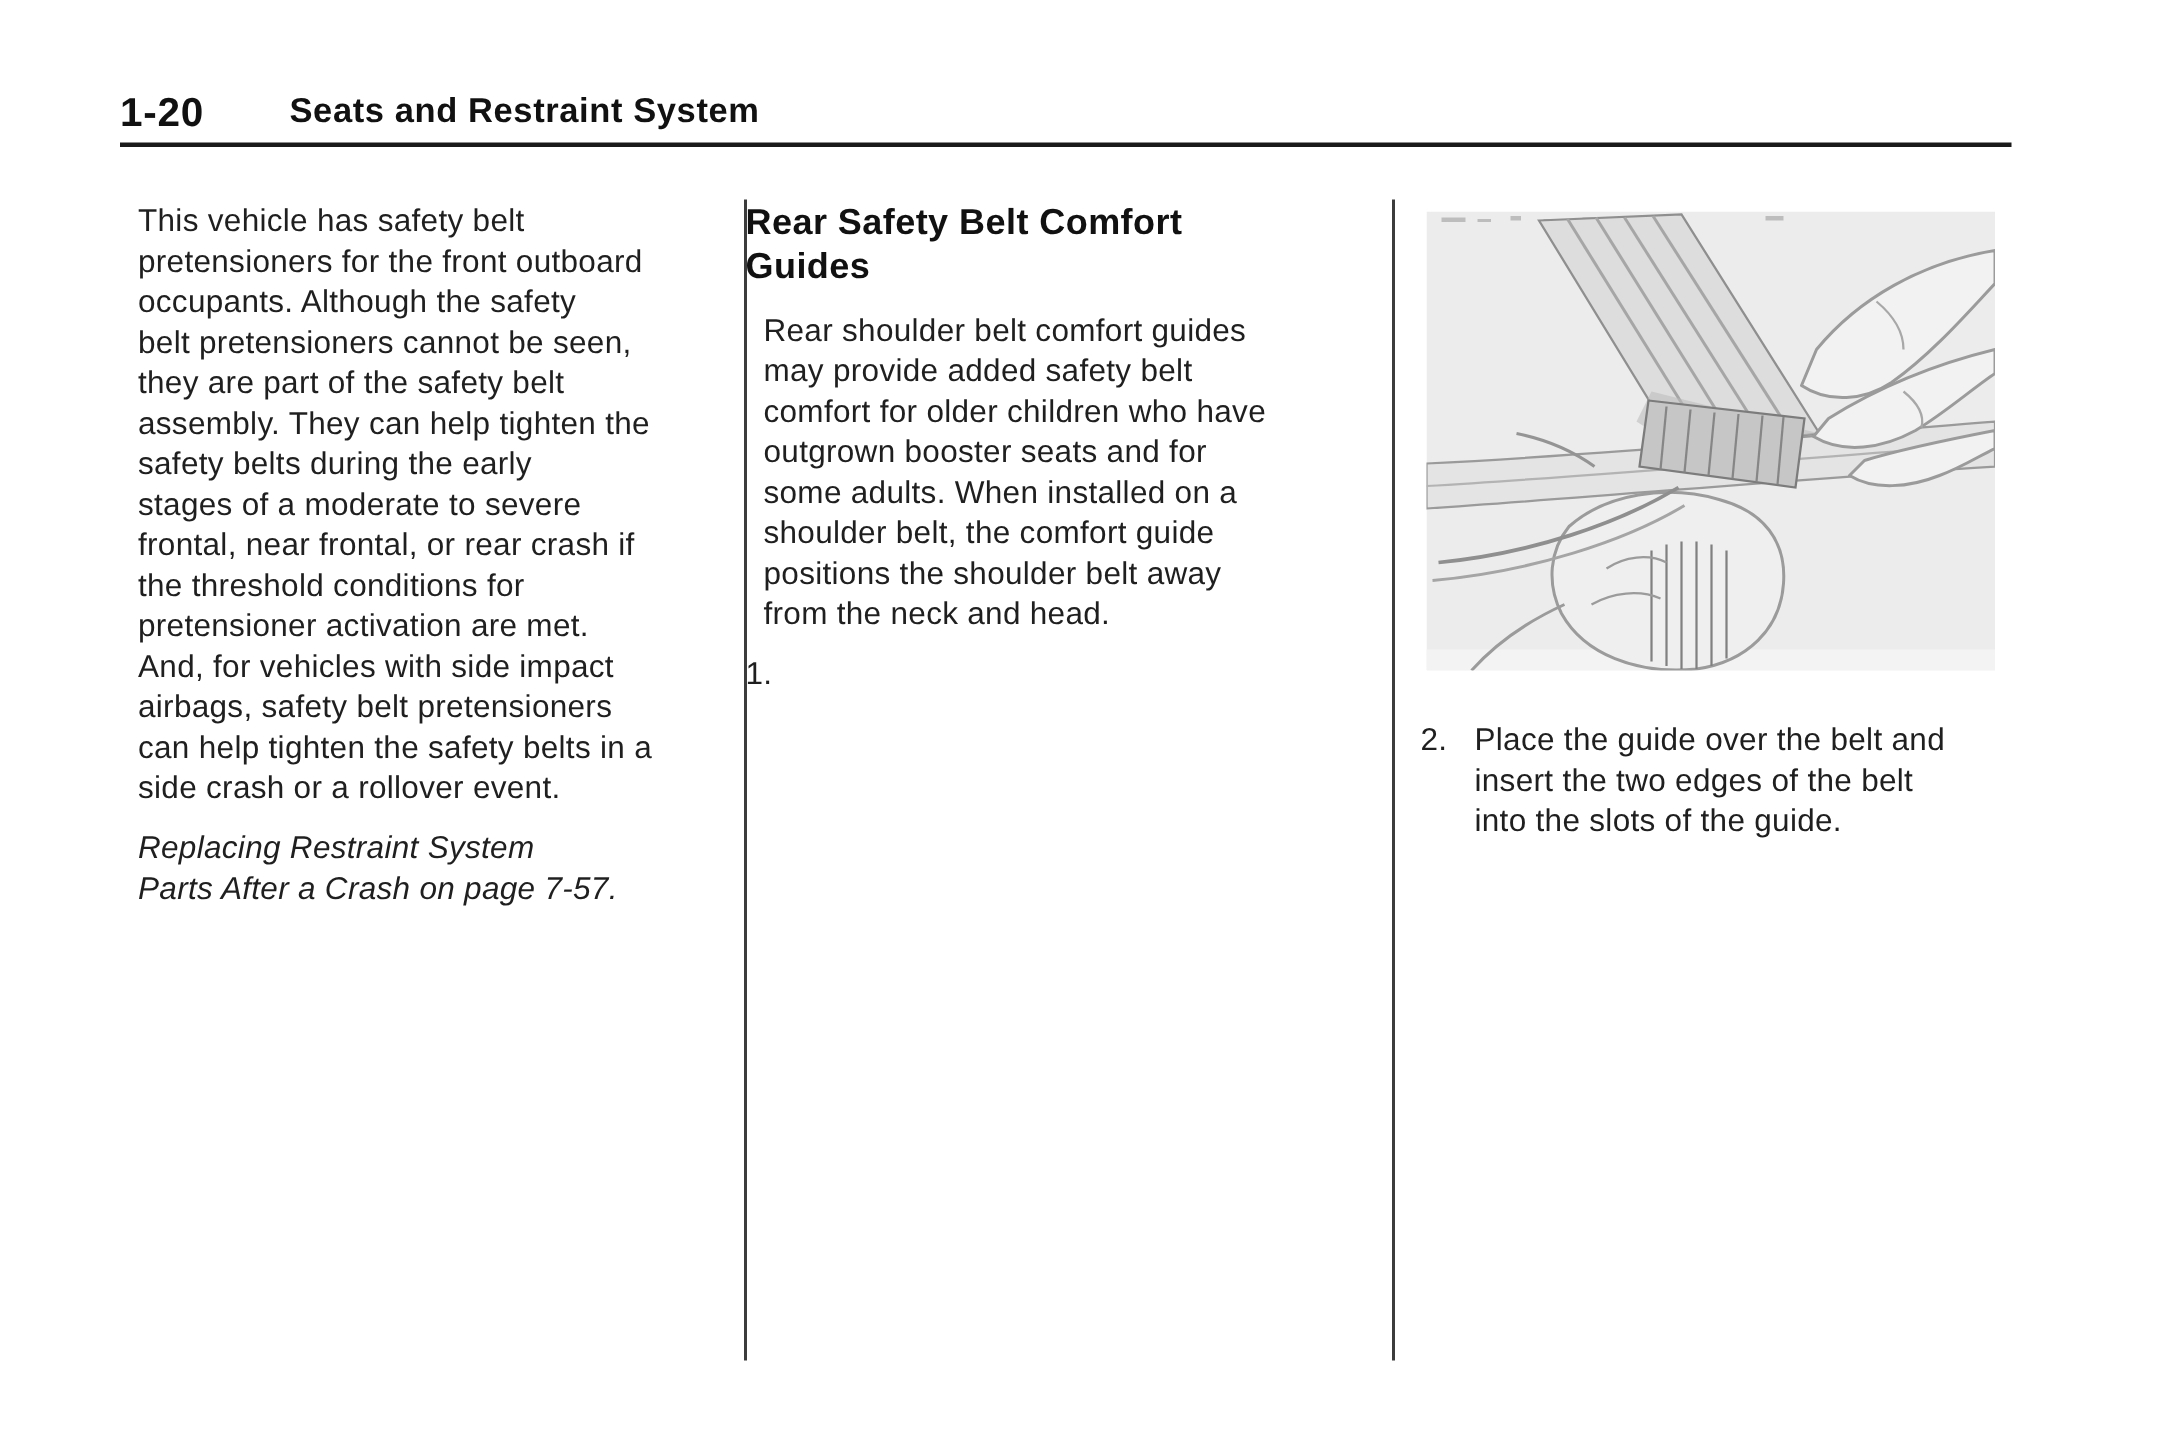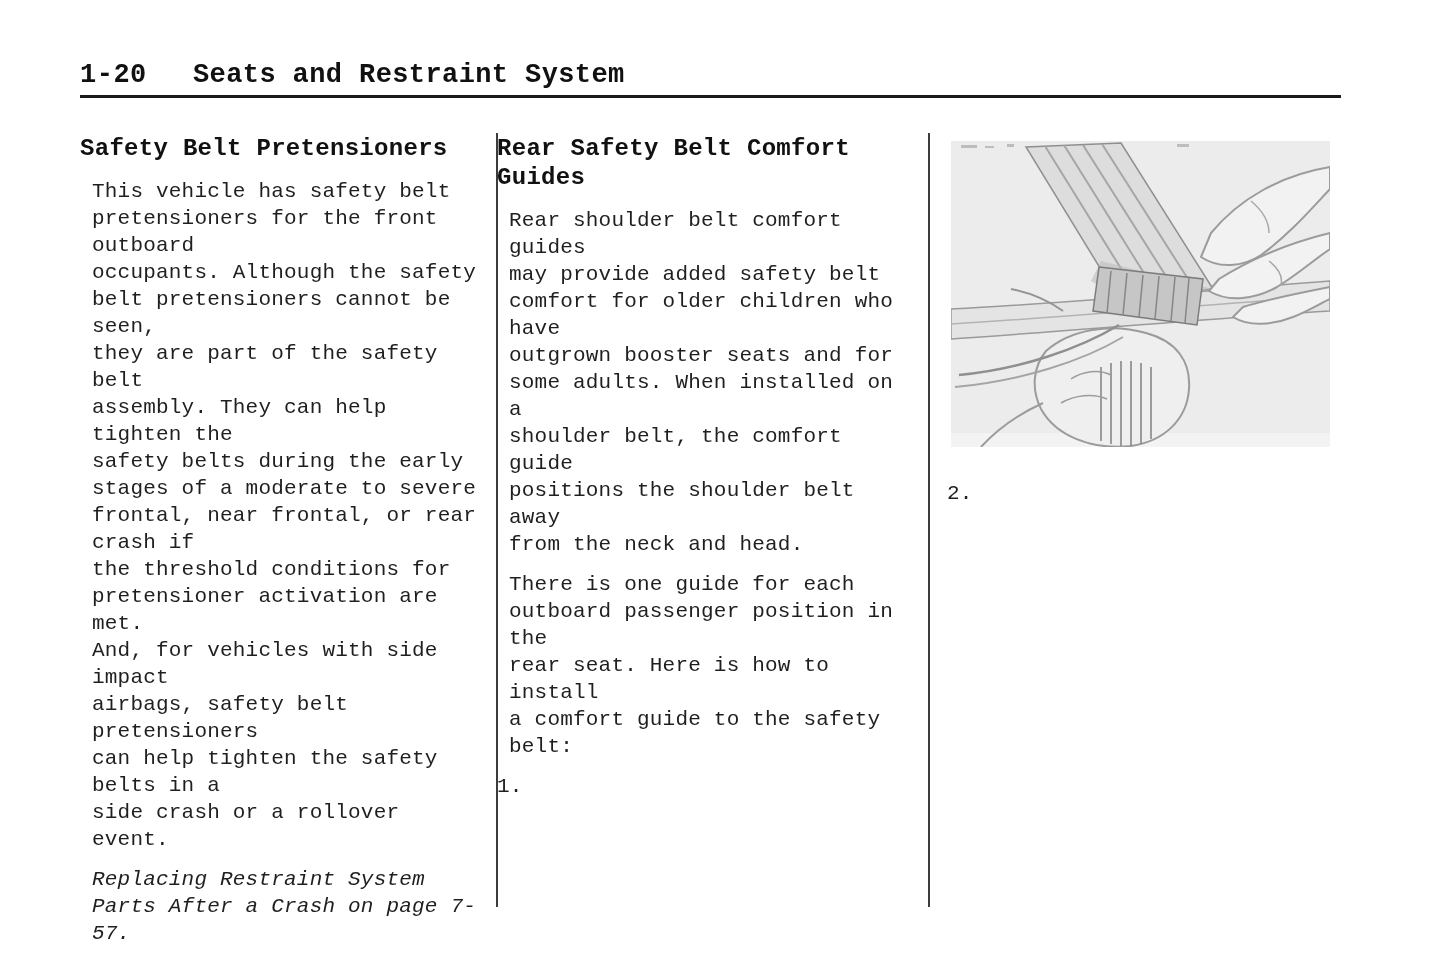--- a/index.html
+++ b/index.html
@@ -5,41 +5,41 @@
   html, body {
     margin: 0;
     padding: 0;
     background: #ffffff;
   }
   .page {
     position: relative;
     width: 1445px;
     height: 965px;
     background: var(--page_bg, #ffffff);
-    font-family: Liberation Mono, monospace;
+    font-family: Liberation Sans, sans-serif;
     color: var(--text, #1f1f1f);
     overflow: hidden;
   }
 
   
   .header-num {
     position: absolute;
     left: 80px;
     top: 60px;
     font-size: 27px;
     font-weight: bold;
     letter-spacing: 0.5px;
     color: var(--heading, #111111);
     white-space: nowrap;
   }
   .header-title {
     position: absolute;
     left: 193px;
     top: 60px;
-    font-size: 27px;
+    font-size: 23px;
     font-weight: bold;
     letter-spacing: 0.4px;
     color: var(--heading, #111111);
     white-space: nowrap;
   }
   .header-rule {
     position: absolute;
     left: 80px;
     top: 95px;
     width: 1261px;
@@ -124,21 +124,20 @@
 <div class="page">
 
   <div class="header-num">1-20</div>
   <div class="header-title">Seats and Restraint System</div>
   <div class="header-rule"></div>
 
   <div class="vrule vrule-1"></div>
   <div class="vrule vrule-2"></div>
 
   <div class="col col-left">
-    <h2>Safety Belt Pretensioners</h2>
     <p class="para">This vehicle has safety belt
 pretensioners for the front outboard
 occupants. Although the safety
 belt pretensioners cannot be seen,
 they are part of the safety belt
 assembly. They can help tighten the
 safety belts during the early
 stages of a moderate to severe
 frontal, near frontal, or rear crash if
 the threshold conditions for
@@ -155,24 +154,20 @@
     <h2>Rear Safety Belt Comfort
 Guides</h2>
     <p class="para">Rear shoulder belt comfort guides
 may provide added safety belt
 comfort for older children who have
 outgrown booster seats and for
 some adults. When installed on a
 shoulder belt, the comfort guide
 positions the shoulder belt away
 from the neck and head.</p>
-    <p class="para">There is one guide for each
-outboard passenger position in the
-rear seat. Here is how to install
-a comfort guide to the safety belt:</p>
     <div class="list-item">
       <span class="list-num">1.</span>
     </div>
   </div>
 
   <figure class="figure" aria-label="Hands placing a comfort guide onto a rear shoulder safety belt">
     <svg width="379" height="306" viewBox="0 0 379 306" xmlns="http://www.w3.org/2000/svg">
 
       <rect x="0" y="0" width="379" height="306" fill="#ececec"></rect>
       <rect x="0" y="292" width="379" height="14" fill="#f3f3f3"></rect>
@@ -244,15 +239,18 @@
       <g fill="none">
         <path d="M8,234 C70,228 128,208 168,184" stroke="#8f8f8f" stroke-width="2.5"></path>
         <path d="M4,246 C70,240 132,220 172,196" stroke="#a5a5a5" stroke-width="2"></path>
         <path d="M60,148 C80,152 98,160 112,170" stroke="#949494" stroke-width="2"></path>
       </g>
     </svg>
   </figure>
 
   <div class="item-2 list-item">
     <span class="list-num">2.</span>
+    <span class="list-text">Place the guide over the belt and
+insert the two edges of the belt
+into the slots of the guide.</span>
   </div>
 
 </div>
 
 </body></html>

